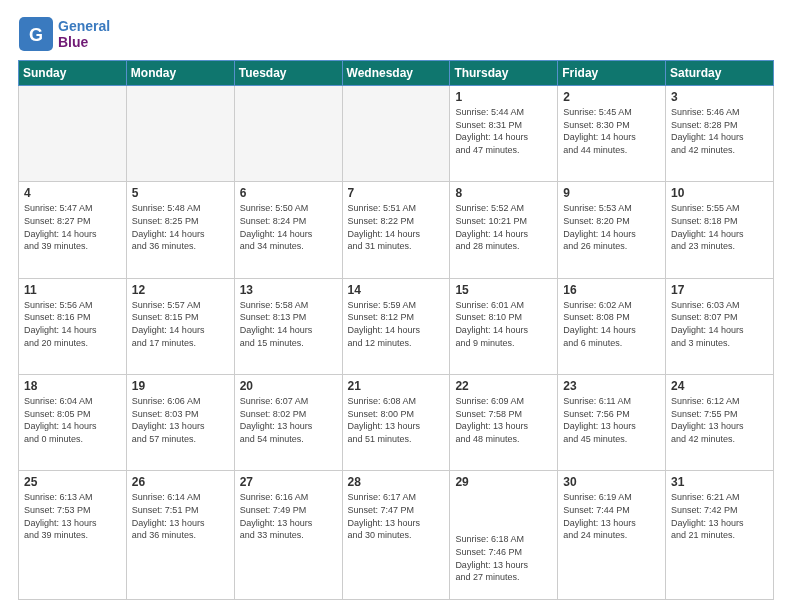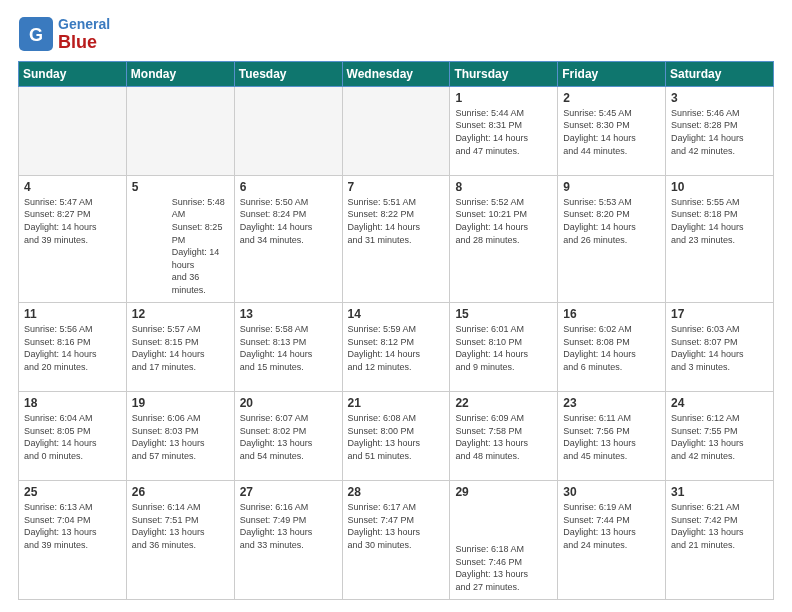--- a/index.html
+++ b/index.html
@@ -95,21 +95,21 @@
 
 <div class="page">
   <div class="header">
     <div class="logo">
     <svg width="36" height="36" viewBox="0 0 36 36" style="margin-right:4px;">
       <rect x="1" y="1" width="34" height="34" rx="5" fill="#3a7abf"></rect>
       <text x="18" y="25" font-size="18" font-weight="bold" fill="white" text-anchor="middle" font-family="Arial">G</text>
     </svg>
     <div style="line-height:1.15;">
       <div style="font-size:14px;font-weight:bold;color:#3a7abf;">General</div>
-      <div style="font-size:18px;font-weight:bold;color:#b91c1c;">Blue</div>
+      <div style="font-size:14px;font-weight:bold;color:#701a75;">Blue</div>
     </div>
   </div>
   </div>
 
   <table class="calendar">
     <thead>
       <tr>
         <th>Sunday</th>
         <th>Monday</th>
         <th>Tuesday</th>
@@ -150,21 +150,21 @@
         <tr>
           <td>
             <span class="day-number">4</span>
             <div class="day-info" style="white-space: pre-line;">Sunrise: 5:47 AM
 Sunset: 8:27 PM
 Daylight: 14 hours
 and 39 minutes.</div>
           </td>
           <td>
             <span class="day-number">5</span>
-            <div class="day-info" style="white-space: pre-line; margin-left: 40px;">Sunrise: 5:48 AM
+            <div class="day-info" style="white-space: pre-line;">Sunrise: 5:48 AM
 Sunset: 8:25 PM
 Daylight: 14 hours
 and 36 minutes.</div>
           </td>
           <td>
             <span class="day-number">6</span>
             <div class="day-info" style="white-space: pre-line;">Sunrise: 5:50 AM
 Sunset: 8:24 PM
 Daylight: 14 hours
 and 34 minutes.</div>
@@ -297,21 +297,21 @@
             <div class="day-info" style="white-space: pre-line;">Sunrise: 6:12 AM
 Sunset: 7:55 PM
 Daylight: 13 hours
 and 42 minutes.</div>
           </td>
         </tr>
         <tr>
           <td>
             <span class="day-number">25</span>
             <div class="day-info" style="white-space: pre-line;">Sunrise: 6:13 AM
-Sunset: 7:04 PM
+Sunset: 7:53 PM
 Daylight: 13 hours
 and 39 minutes.</div>
           </td>
           <td>
             <span class="day-number">26</span>
             <div class="day-info" style="white-space: pre-line;">Sunrise: 6:14 AM
 Sunset: 7:51 PM
 Daylight: 13 hours
 and 36 minutes.</div>
           </td>

